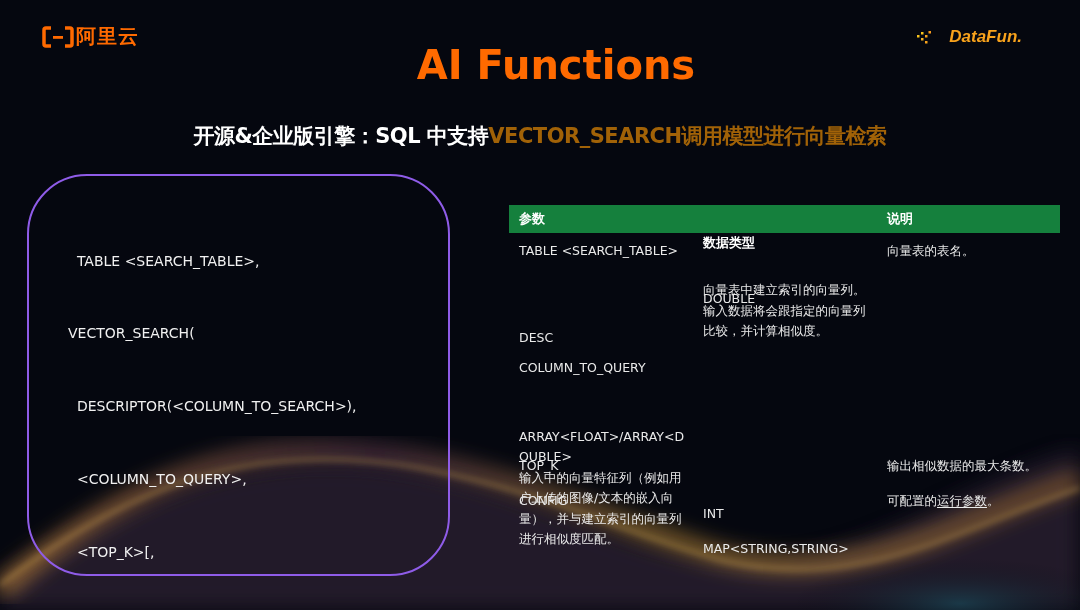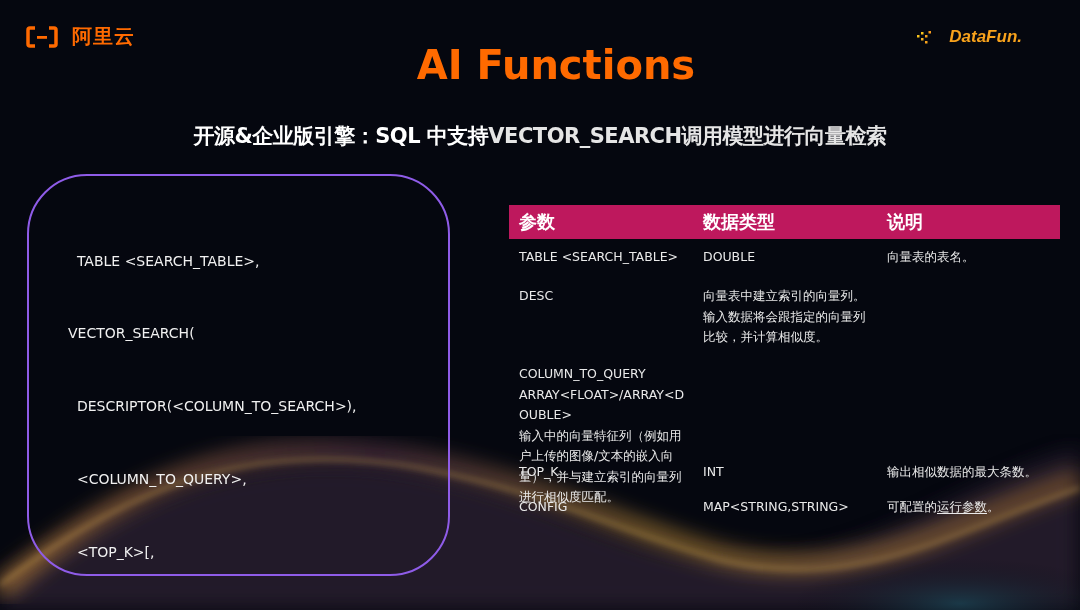--- a/index.html
+++ b/index.html
@@ -8,22 +8,22 @@
       position: relative;
       background: #05070f;
       font-family: "Liberation Sans", "DejaVu Sans", sans-serif;
       color: #f2f2f2;
     }
     .bg-wave {
       position: absolute; left: 0; top: 0; width: 1080px; height: 610px;
       pointer-events: none;
     }
     .logo-left {
-      position: absolute; left: 26px; top: 23px;
-      display: flex; align-items: center; gap: 14px;
+      position: absolute; left: 42px; top: 23px;
+      display: flex; align-items: center; gap: 2px;
       color: #ff6a00; font-weight: bold; font-size: 20px; letter-spacing: 1px;
     }
     .logo-left .bracket {
       width: 32px; height: 22px; position: relative;
     }
     .logo-right {
       position: absolute; right: 58px; top: 27px;
       display: flex; align-items: center; gap: 17px;
       font-weight: bold; font-style: italic; font-size: 17px;
       color: #f8a21c;
@@ -32,41 +32,41 @@
       position: absolute; left: 0; width: 1080px; top: 42px;
       text-align: center; font-size: 40px; font-weight: bold; color: #ff6a00;
       font-family: "DejaVu Sans", sans-serif;
       padding-left: 32px;
     }
     .subtitle {
       position: absolute; left: 0; width: 1080px; top: 122px;
       text-align: center; font-size: 21px; font-weight: bold; color: #ffffff;
       font-family: "DejaVu Sans", sans-serif; letter-spacing: -0.5px;
     }
-    .subtitle .hl { color: #e5e5e5; }
+    .subtitle .hl { color: #a16207; }
     .code-box {
       position: absolute; left: 27px; top: 174px; width: 423px; height: 402px;
       border: 2px solid #8f5ce8; border-radius: 60px;
     }
     .code {
       position: absolute; left: 68px; top: 200px;
       font-size: 14px; line-height: 24.3px; color: #f1f1f1;
       white-space: pre; font-family: "DejaVu Sans", sans-serif;
     }
     .code .line { display: block; height: 24.3px; }
     .table {
       position: absolute; left: 509px; top: 205px; width: 551px;
       font-family: "DejaVu Sans", sans-serif;
     }
     .thead {
-      display: flex; height: 34px; background: #be185d; align-items: center;
-      font-size: 18px; font-weight: bold; color: #ffffff;
+      display: flex; height: 28px; background: #15803d; align-items: center;
+      font-size: 13px; font-weight: bold; color: #ffffff;
     }
     .c1 { width: 184px; padding-left: 10px; }
-    .c2 { width: 184px; padding-left: 10px; }
+    .c2 { width: 184px; padding-left: 10px; margin-top: 48px; }
     .c3 { width: 183px; padding-left: 10px; }
     .trow { display: flex; font-size: 12.5px; line-height: 20.5px; color: #eaeaea; }
     .trow > div { word-break: break-all; }
     .ul { text-decoration: underline; text-underline-offset: 2px; }
   </style>
 </head>
 <body>
 
 <svg class="bg-wave" viewBox="0 0 1080 610" xmlns="http://www.w3.org/2000/svg">
   <defs>

